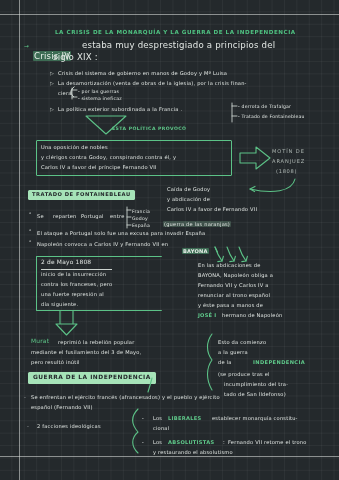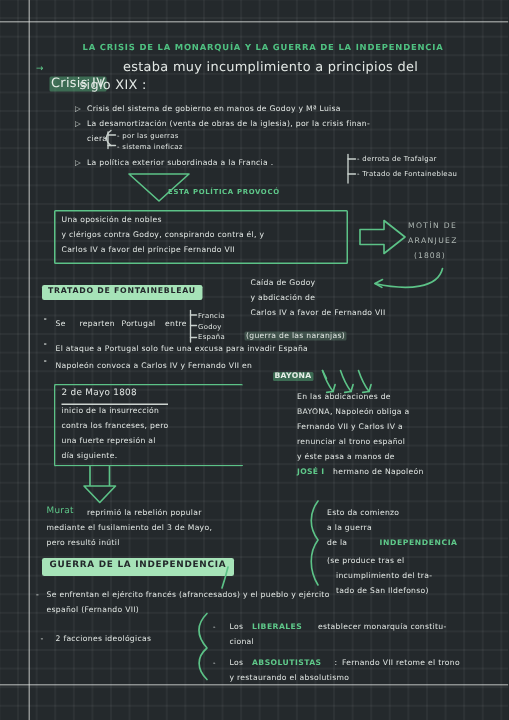--- a/index.html
+++ b/index.html
@@ -133,21 +133,21 @@
   <div class="margin-h" style="top:14px;"></div>
   <div class="margin-h" style="top:456px;"></div>
 
   <div class="doc-title" style="left:55px; top:29px;">LA CRISIS DE LA MONARQUÍA Y LA GUERRA DE LA INDEPENDENCIA</div>
 
   <div class="hw med" style="left:24px; top:43px; color:#5fc98a;">→</div>
 
   <div class="hw big" style="left:33px; top:40px;">
     <span class="hl">Crisis IV</span>
   </div>
-  <div class="hw big" style="left:82px; top:40px;">estaba muy incumplimiento a principios del</div>
+  <div class="hw big" style="left:82px; top:40px;">estaba muy desprestigiado a principios del</div>
   <div class="hw big" style="left:33px; top:52px;padding-left:20px;">siglo XIX :</div>
 
   <div class="bullet" style="left:50px; top:70px;">▷</div>
   <div class="hw small" style="left:58px; top:70px;">Crisis del sistema de gobierno en manos de Godoy y Mª Luisa</div>
 
   <div class="bullet" style="left:50px; top:80px;">▷</div>
   <div class="hw small" style="left:58px; top:80px;">La desamortización (venta de obras de la iglesia), por la crisis finan-</div>
   <div class="hw small" style="left:58px; top:90px;">ciera</div>
   <div class="hw tiny" style="left:78px; top:89px;">- por las guerras</div>
   <div class="hw tiny" style="left:78px; top:96px;">- sistema ineficaz</div>

